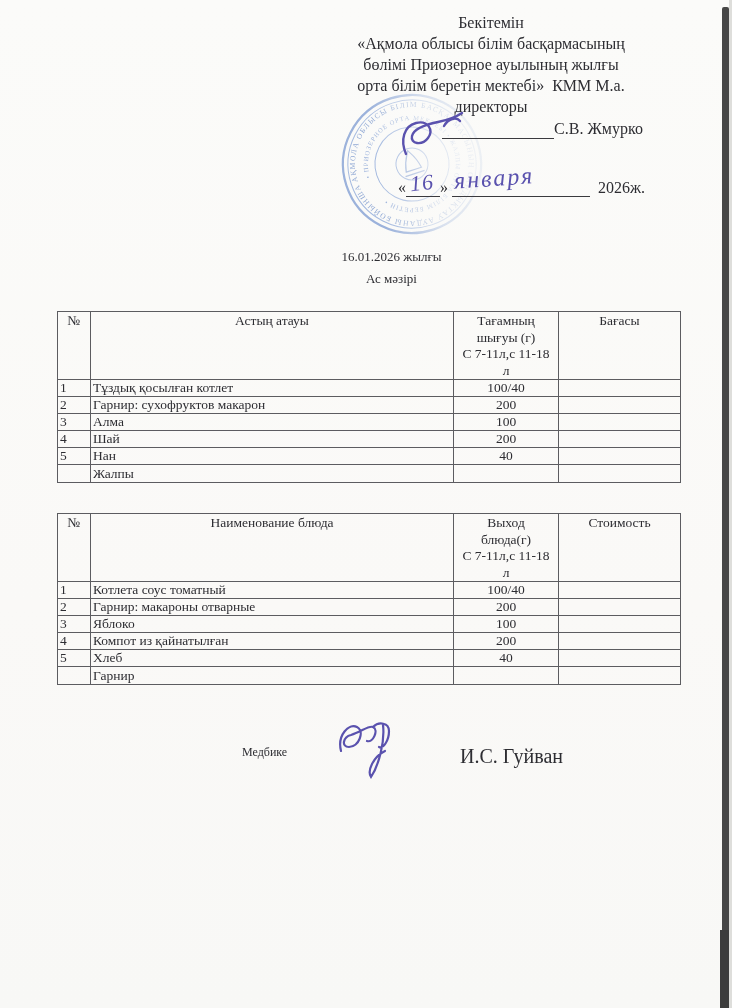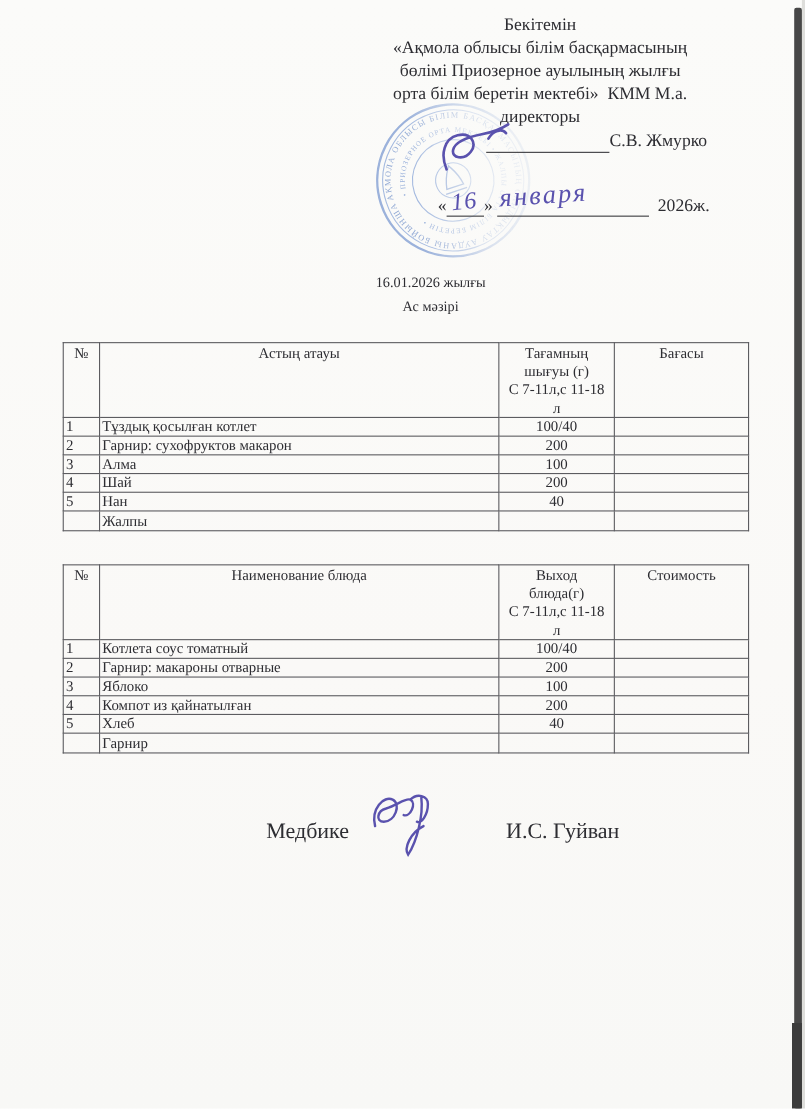--- a/index.html
+++ b/index.html
@@ -58,21 +58,21 @@
   .t1 th { height:63px; } .t2 th { height:66px; }
   tr.data-row { height:17px; }
   tr.total-row { height:18px; }
   td.c-num { padding-left:5px; }
   td.c-name { padding-left:8px; }
   td.c-out { text-align:center;margin-top:36px; }
   .pre { white-space:pre-line; }
   .total-center { text-align:left; }
 
   
-  .signoff-role { position:absolute; left:242px; top:745px; font-size:20px; z-index:2; }
+  .signoff-role { position:absolute; left:242px; top:745px; font-size:12px; z-index:2; }
   .signoff-name { position:absolute; left:460px; top:745px; font-size:20px; z-index:2; }
   .nurse-sig { position:absolute; left:333px; top:713px; z-index:3; }
 </style>
 </head>
 <body>
 
 <div id="page">
 
   <div class="stamp">
     <svg width="152" height="152" viewBox="0 0 152 152">

